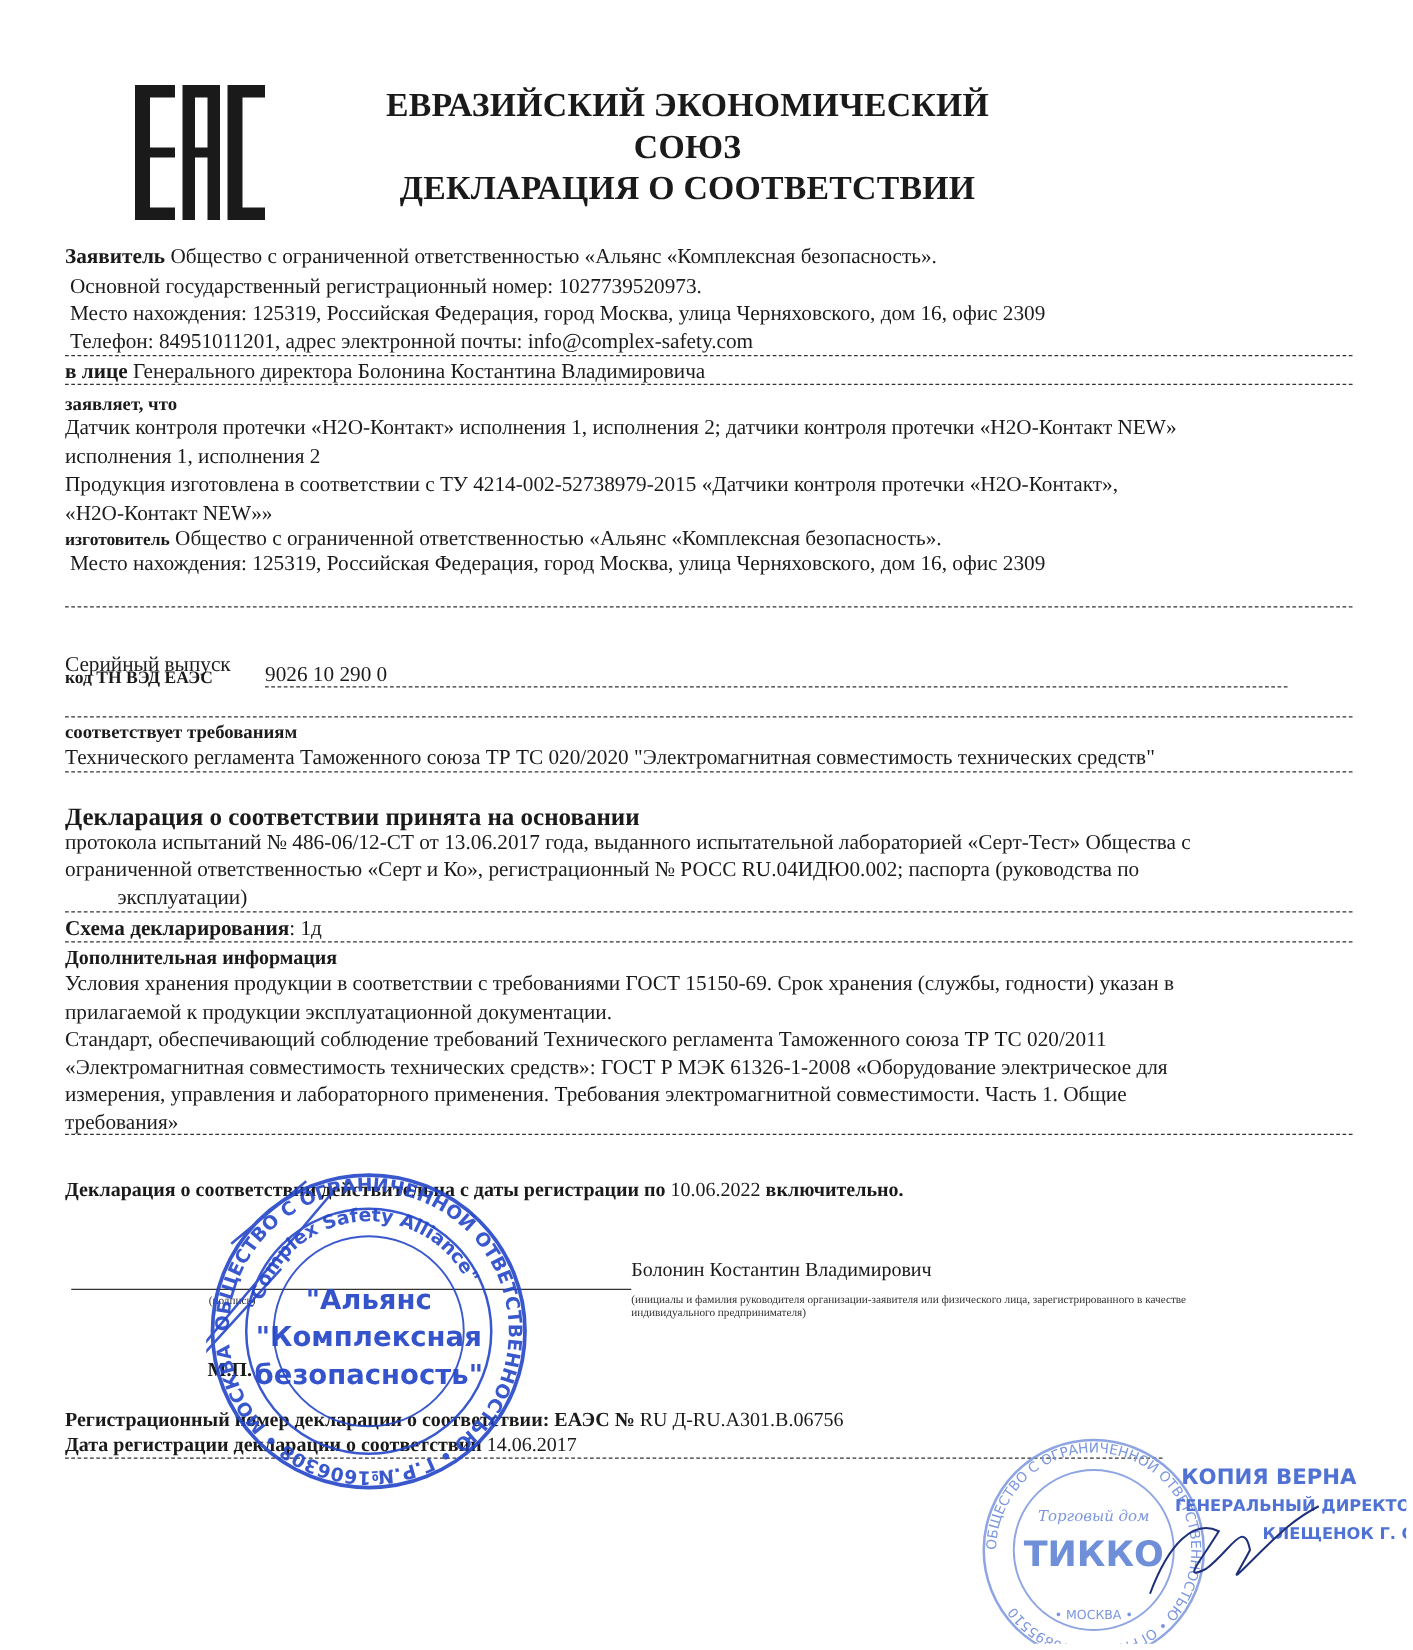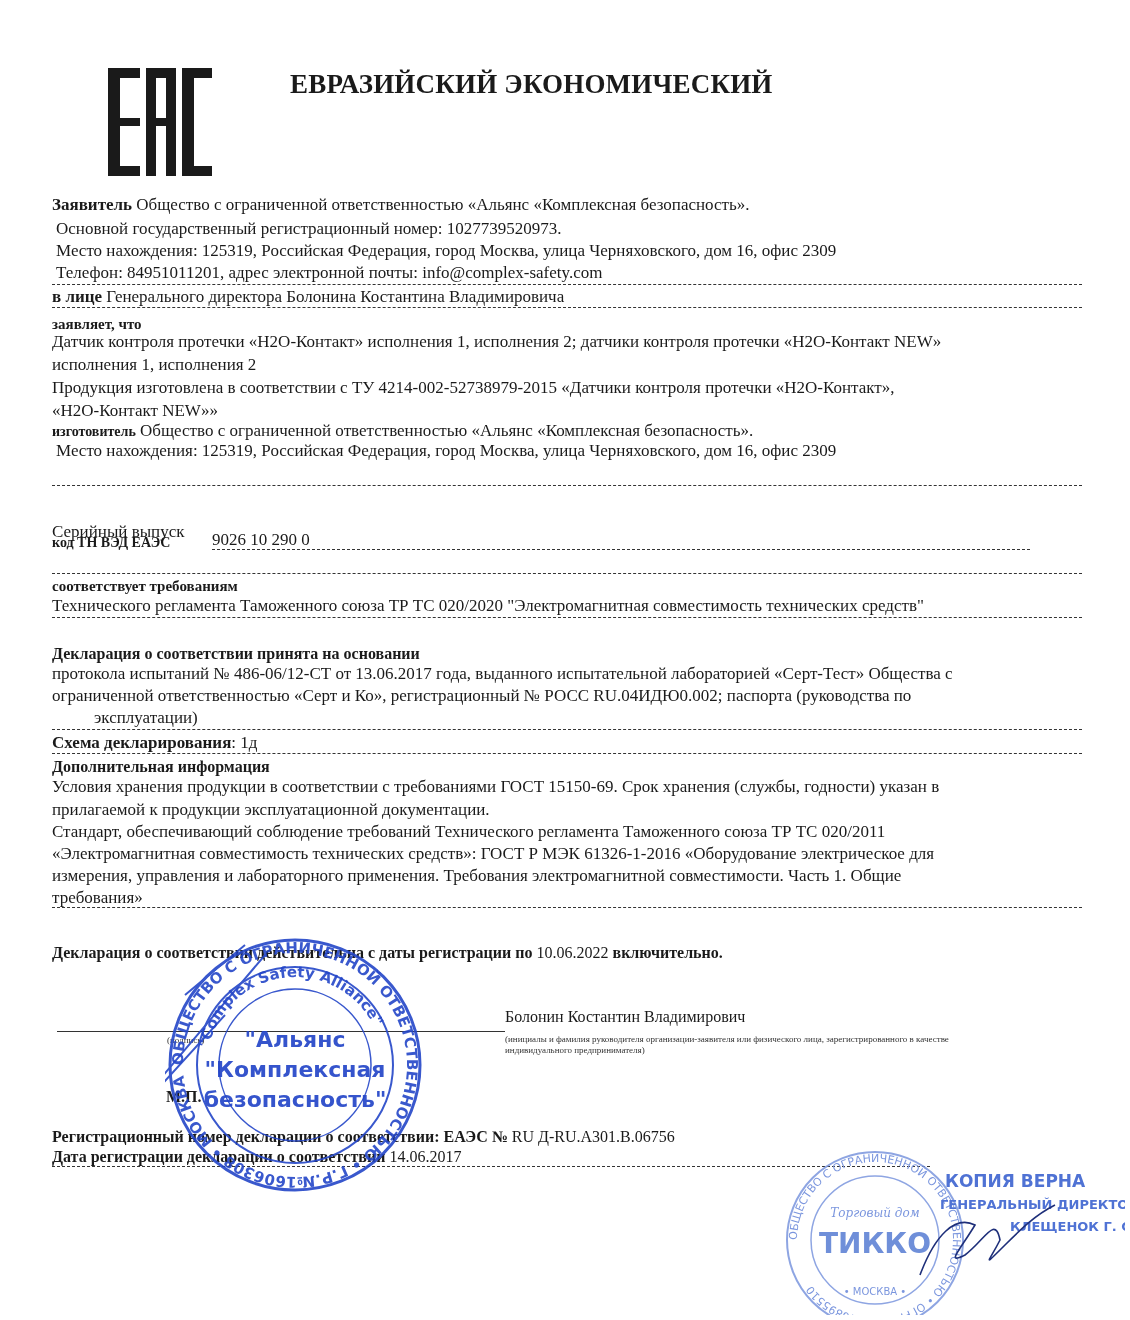--- a/index.html
+++ b/index.html
@@ -1,20 +1,20 @@
 <!DOCTYPE html>
 <html><head>
 <meta charset="utf-8">
 <style>
   html, body { margin: 0; padding: 0; background: #ffffff; }
   body { width: 1130px; height: 1320px; position: relative; overflow: hidden;
          font-family: "Liberation Serif", "DejaVu Serif", serif; color: #1a1a1a; }
   .abs { position: absolute; }
   .eac-logo { left: 108px; top: 68px; width: 104px; height: 108px; }
-  .title { left: 290px; width: 520px; text-align: left; font-weight: bold;
+  .title { left: 290px; width: 520px; text-align: center; font-weight: bold;
            font-size: 27px; line-height: 33px; top: 68px; letter-spacing: 0.2px; }
   .line { position: absolute; left: 52px; font-size: 17px; line-height: 20px; white-space: nowrap; }
   .b { font-weight: bold; }
   .dash { position: absolute; left: 52px; right: 48px; border-bottom: 1.5px dashed #333; height: 0; }
   .small-b { font-size: 14px; font-weight: bold; }
   .tiny { font-size: 9px; line-height: 11px; color: #333; }
   .stamp { left: 165px; top: 935px; width: 260px; height: 260px; }
   .stamp2 { left: 785px; top: 1145px; width: 340px; height: 170px; }
 </style>
 </head>
@@ -26,20 +26,22 @@
   <rect x="12" y="58" width="20" height="40" fill="#fff"></rect>
   <rect x="38" y="0" width="30" height="108" fill="#1a1a1a"></rect>
   <rect x="48" y="10" width="10" height="40" fill="#fff"></rect>
   <rect x="48" y="58" width="10" height="50" fill="#fff"></rect>
   <rect x="74" y="0" width="30" height="108" fill="#1a1a1a"></rect>
   <rect x="86" y="10" width="18" height="88" fill="#fff"></rect>
 </svg>
 
 <div class="abs title">
   <div>ЕВРАЗИЙСКИЙ ЭКОНОМИЧЕСКИЙ</div>
+  <div>СОЮЗ</div>
+  <div>ДЕКЛАРАЦИЯ О СООТВЕТСТВИИ</div>
 </div>
 
 <div class="line" style="top:195px;">
   <span class="b">Заявитель</span>
   <span>Общество с ограниченной ответственностью «Альянс «Комплексная безопасность».</span>
 </div>
 <div class="line" style="top:219px;left:56px;">Основной государственный регистрационный номер: 1027739520973.</div>
 <div class="line" style="top:241px;left:56px;">Место нахождения: 125319, Российская Федерация, город Москва, улица Черняховского, дом 16, офис 2309</div>
 <div class="line" style="top:263px;left:56px;">Телефон: 84951011201, адрес электронной почты: info@complex-safety.com</div>
 <div class="dash" style="top:284px;"></div>
@@ -64,36 +66,36 @@
 
 <div class="line small-b" style="top:533px;">код ТН ВЭД ЕАЭС</div>
 <div class="line" style="top:530px;left:212px;">9026 10 290 0</div>
 <div class="dash" style="top:549px;left:212px;right:100px;"></div>
 <div class="line" style="top:522px;">Серийный выпуск</div>
 <div class="dash" style="top:573px;"></div>
 <div class="line b" style="top:576px;font-size:15px;">соответствует требованиям</div>
 <div class="line" style="top:596px;">Технического регламента Таможенного союза ТР ТС 020/2020 "Электромагнитная совместимость технических средств"</div>
 <div class="dash" style="top:617px;"></div>
 
-<div class="line b" style="top:644px;font-size:16px;">Декларация о соответствии принята на основании</div>
+<div class="line b" style="top:644px;font-size:20px;">Декларация о соответствии принята на основании</div>
 <div class="line" style="top:664px;">протокола испытаний № 486-06/12-СТ от 13.06.2017 года, выданного испытательной лабораторией «Серт-Тест» Общества с</div>
 <div class="line" style="top:686px;">ограниченной ответственностью «Серт и Ко», регистрационный № РОСС RU.04ИДЮ0.002; паспорта (руководства по</div>
 <div class="line" style="top:708px;margin-left:42px;">эксплуатации)</div>
 <div class="dash" style="top:729px;"></div>
 
 <div class="line" style="top:733px;">
   <span class="b">Схема декларирования</span><span>: 1д</span>
 </div>
 <div class="dash" style="top:753px;"></div>
 
 <div class="line b" style="top:757px;font-size:16px;">Дополнительная информация</div>
 <div class="line" style="top:777px;">Условия хранения продукции в соответствии с требованиями ГОСТ 15150-69. Срок хранения (службы, годности) указан в</div>
 <div class="line" style="top:800px;">прилагаемой к продукции эксплуатационной документации.</div>
 <div class="line" style="top:822px;text-align:center;">Стандарт, обеспечивающий соблюдение требований Технического регламента Таможенного союза ТР ТС 020/2011</div>
-<div class="line" style="top:844px;">«Электромагнитная совместимость технических средств»: ГОСТ Р МЭК 61326-1-2016 «Оборудование электрическое для</div>
+<div class="line" style="top:844px;">«Электромагнитная совместимость технических средств»: ГОСТ Р МЭК 61326-1-2008 «Оборудование электрическое для</div>
 <div class="line" style="top:866px;">измерения, управления и лабораторного применения. Требования электромагнитной совместимости. Часть 1. Общие</div>
 <div class="line" style="top:888px;">требования»</div>
 <div class="dash" style="top:907px;"></div>
 
 <div class="line" style="top:943px;font-size:16px;">
   <span class="b">Декларация о соответствии действительна с даты регистрации по</span>
   <span>10.06.2022</span>
   <span class="b">включительно.</span>
 </div>
 

